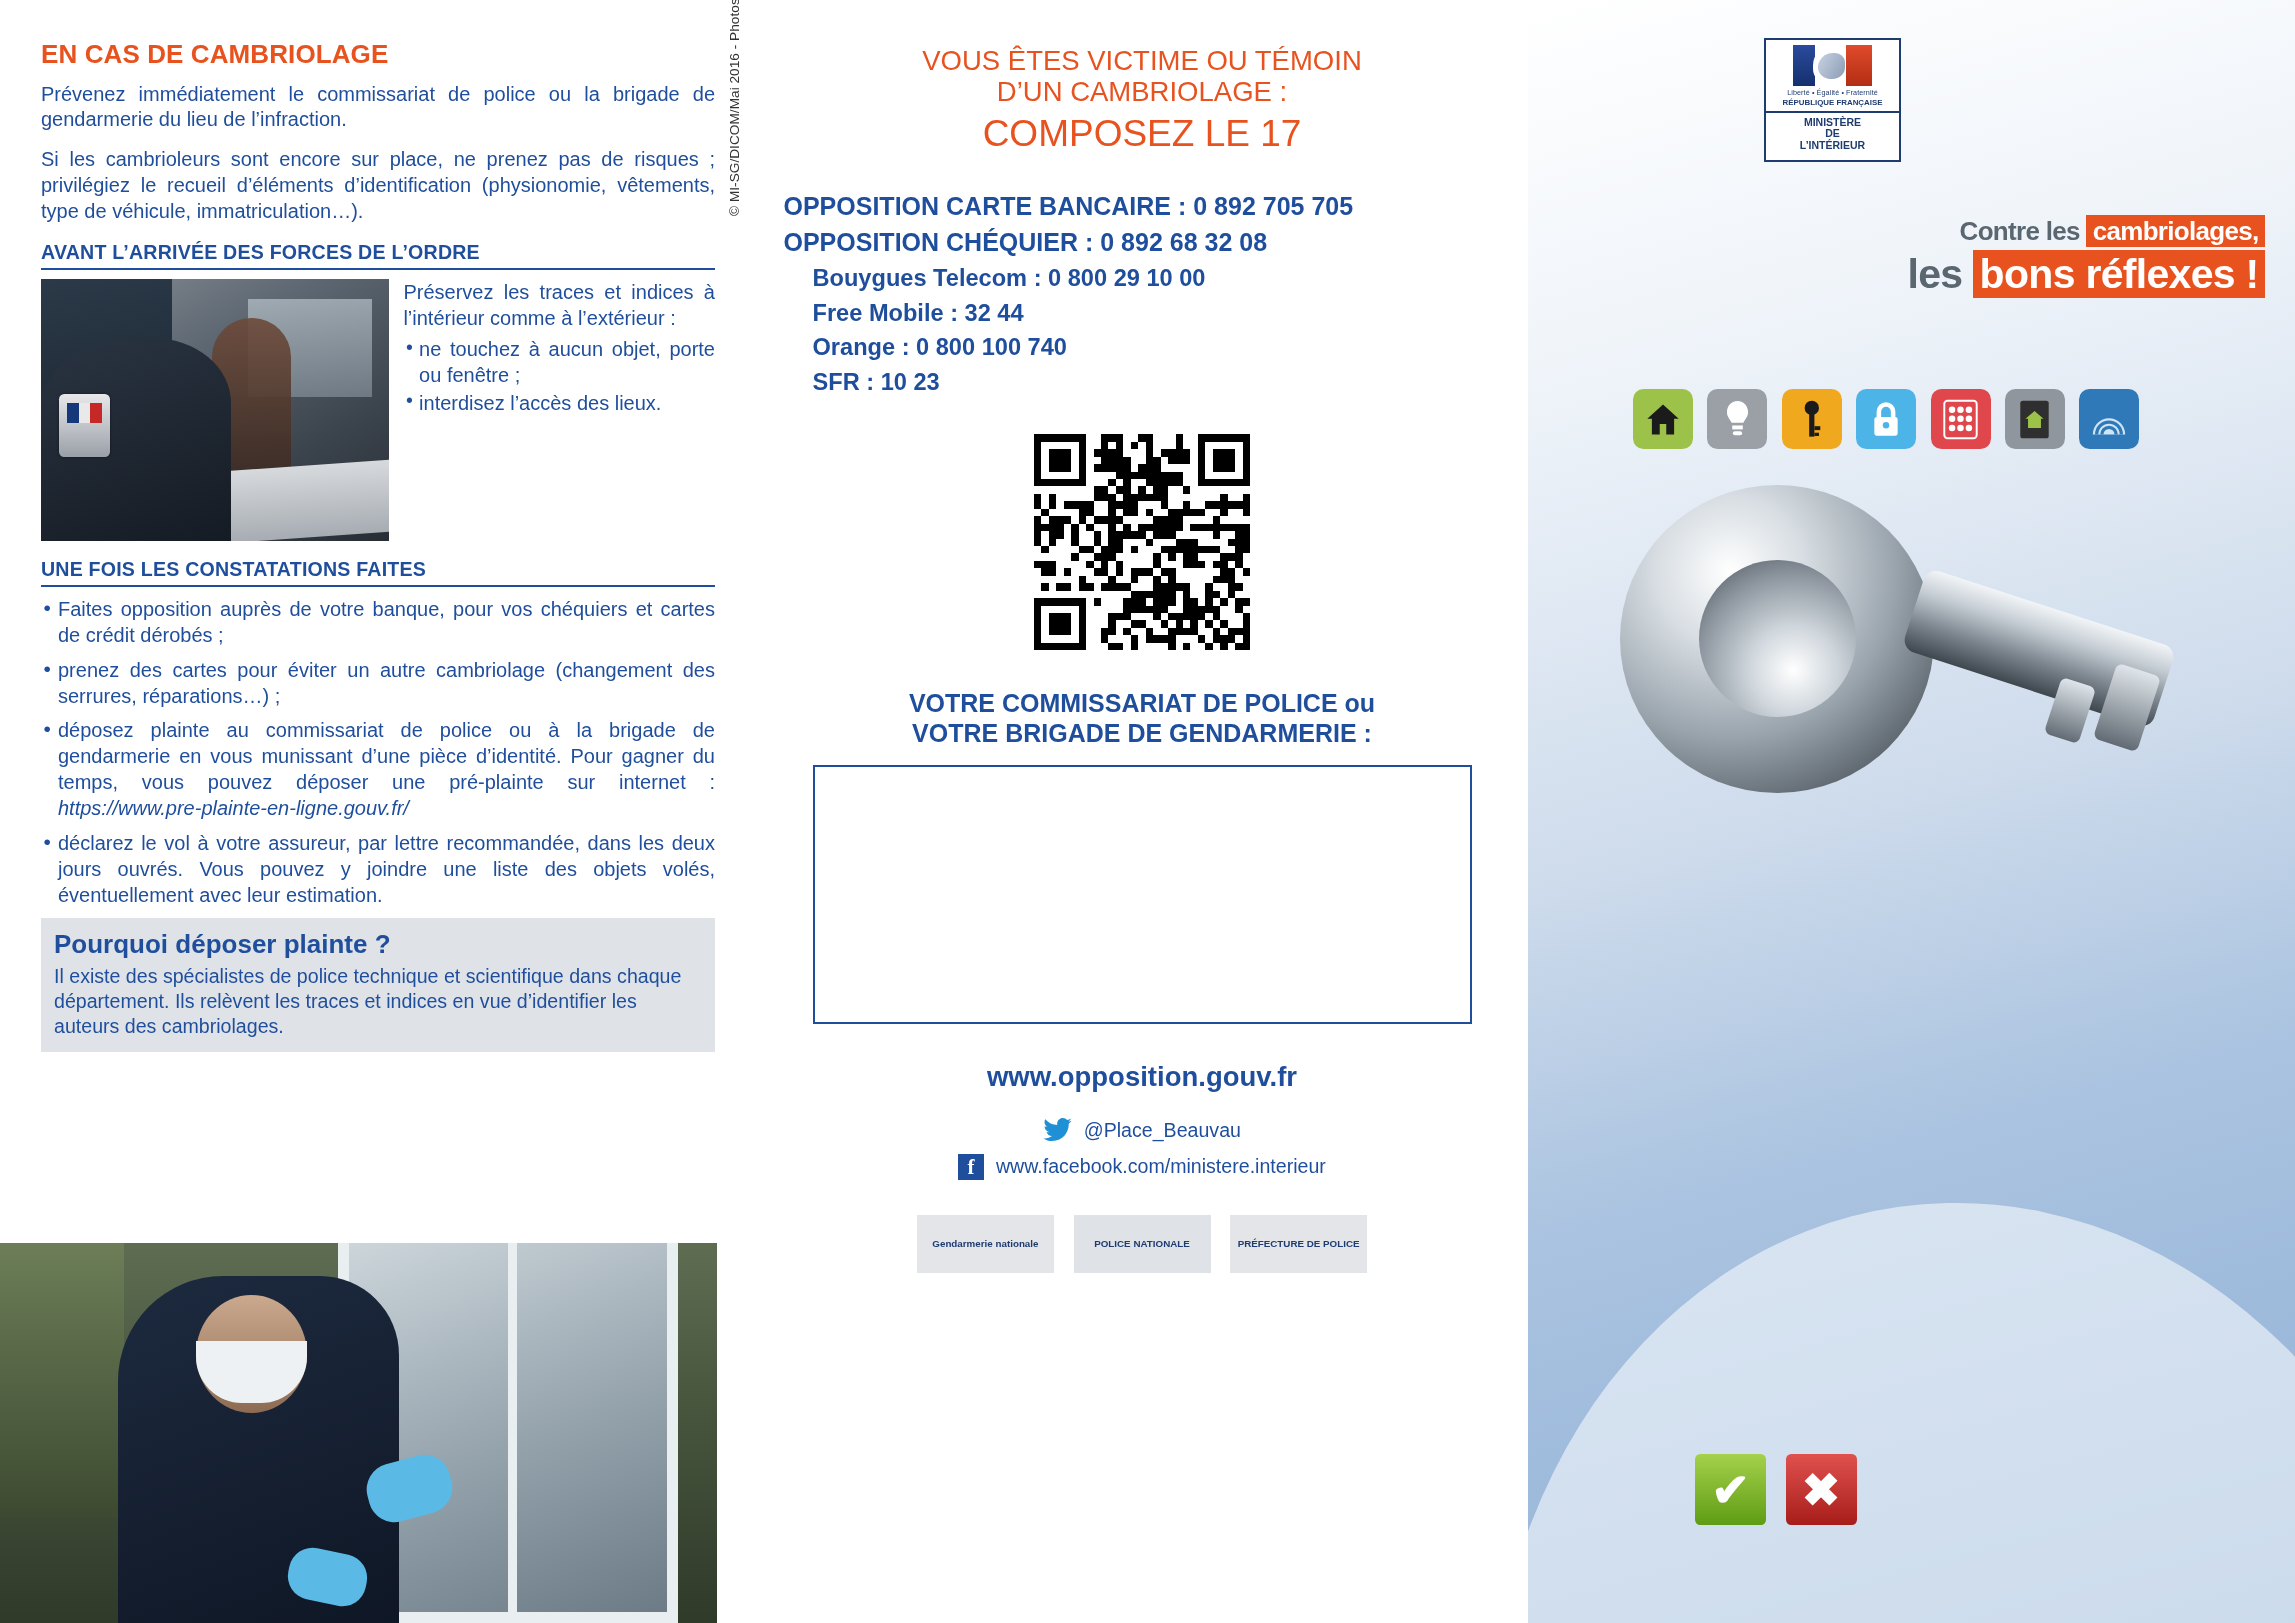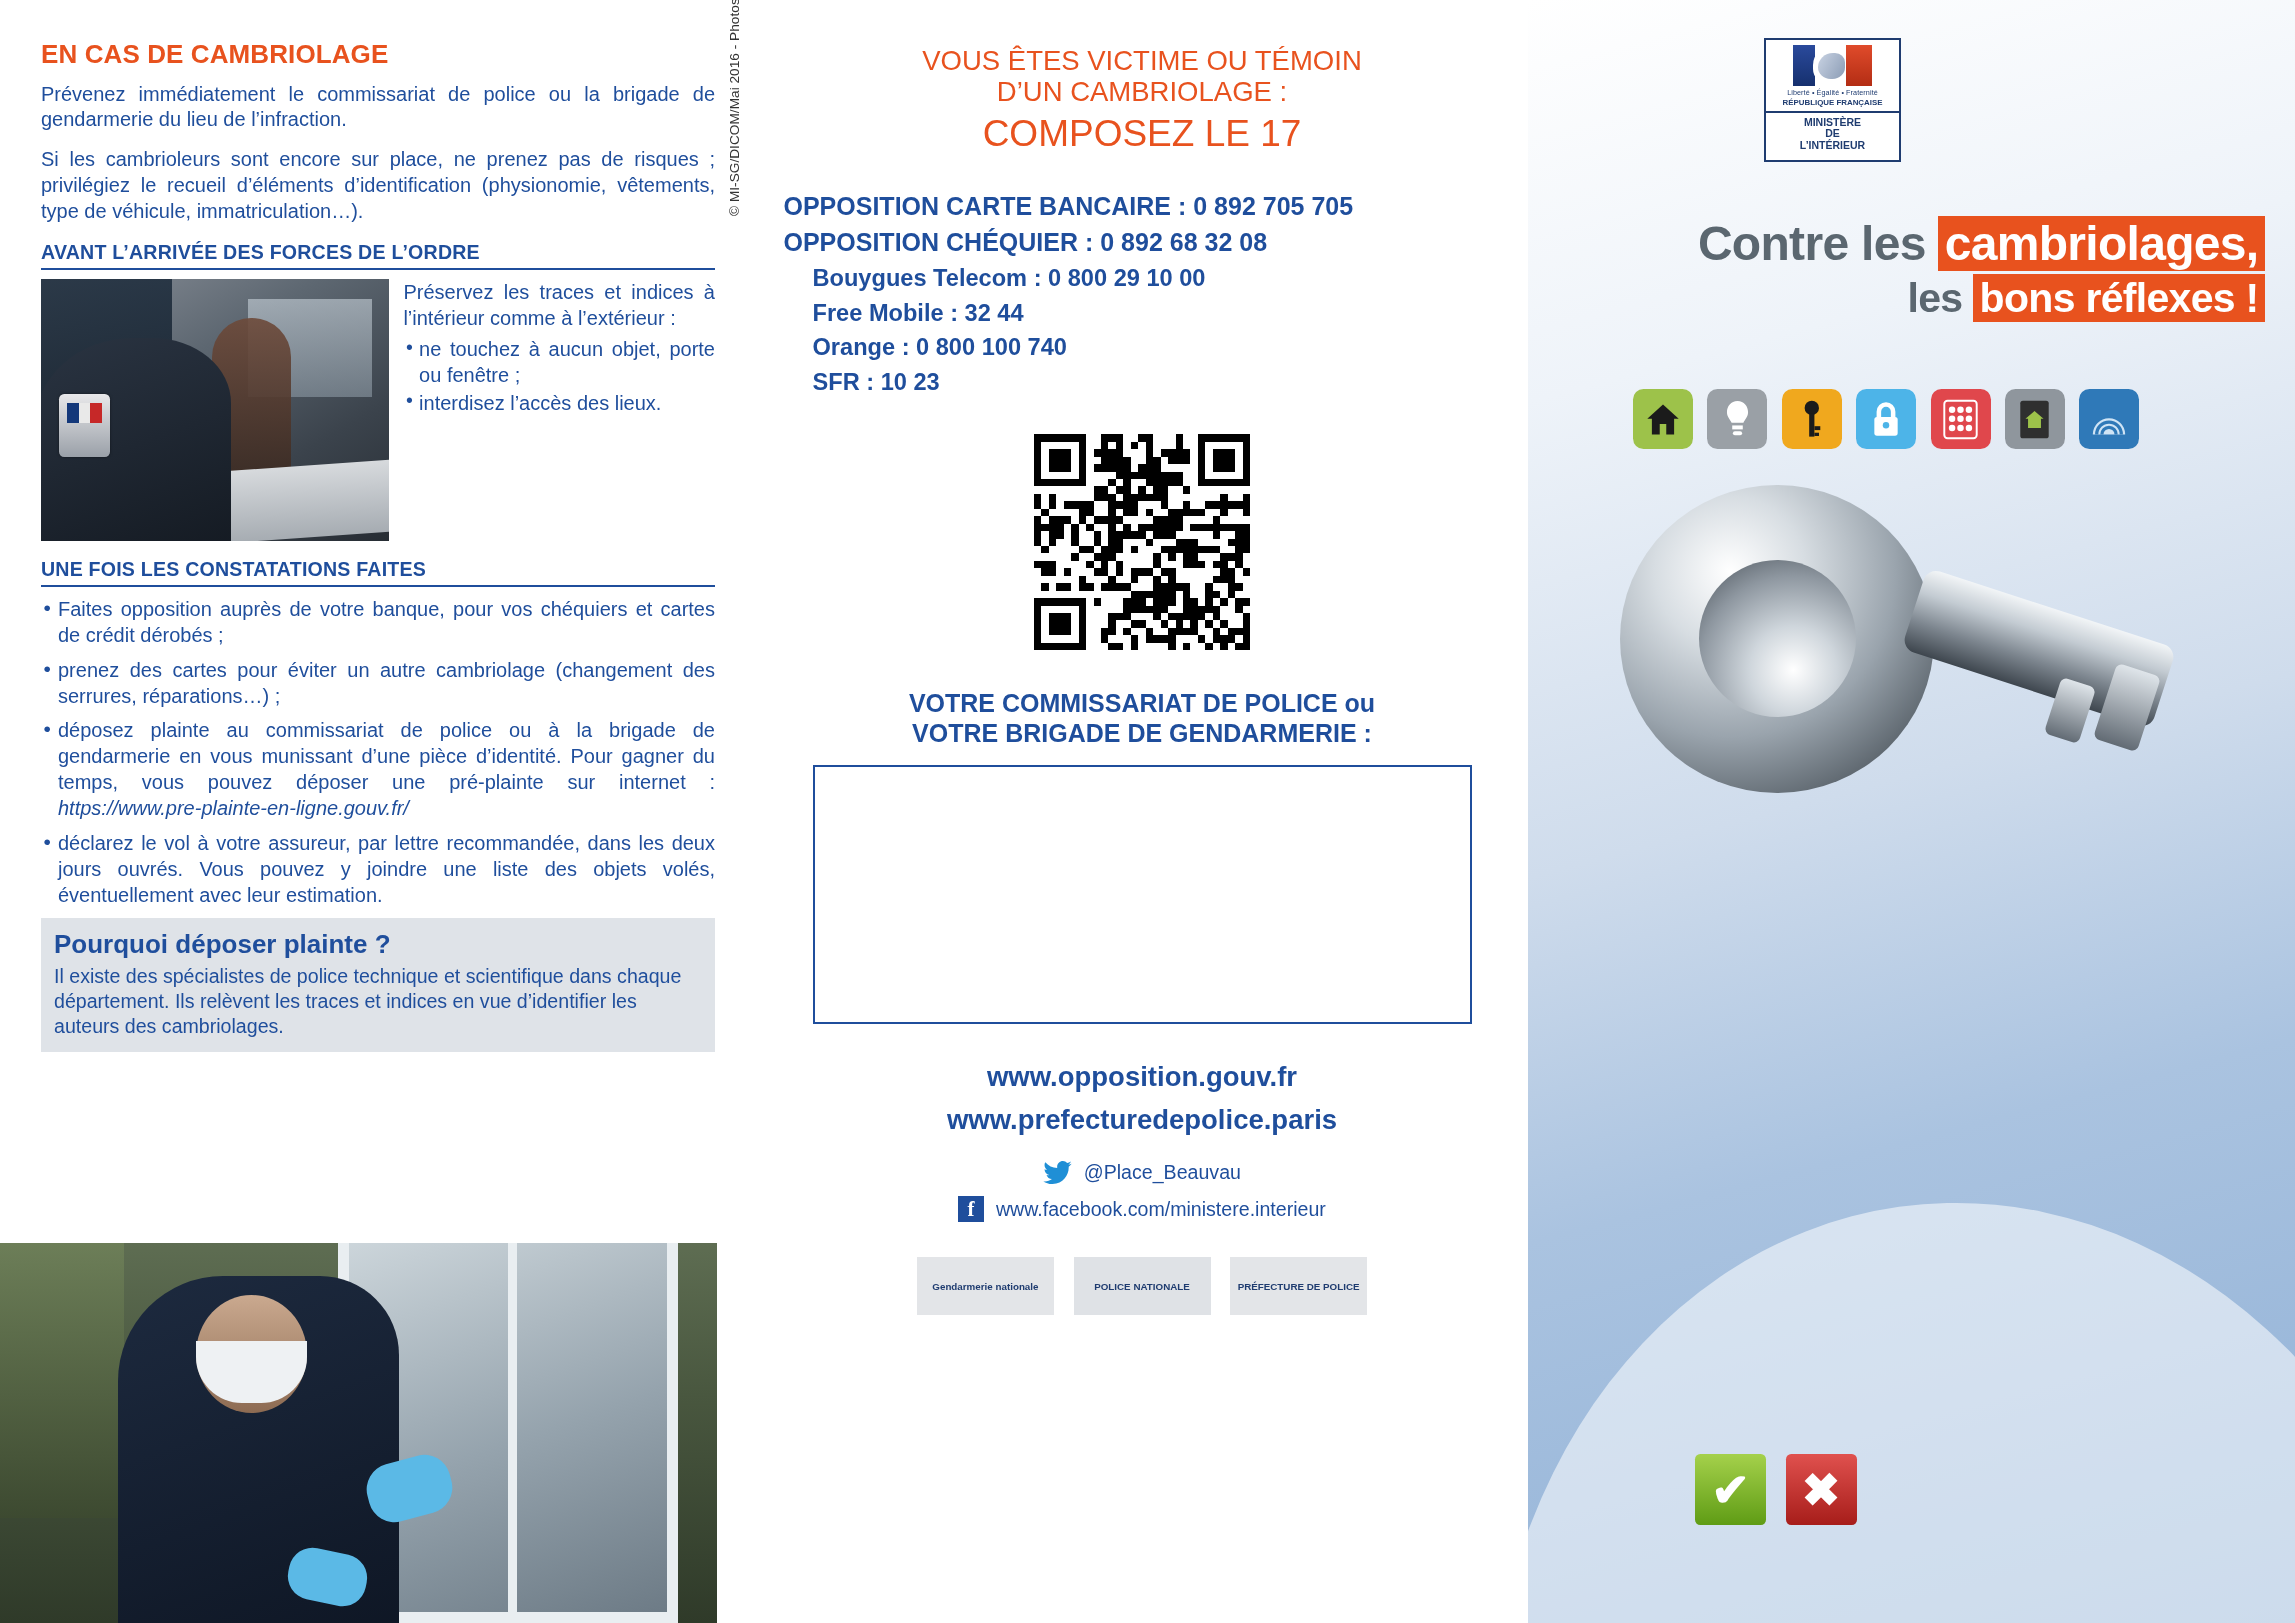--- a/index.html
+++ b/index.html
@@ -190,21 +190,21 @@
   .marianne .flag .face { position:absolute; left:19.6px; top:1.3px; width:39px; height:38px;
                         background:#fff; border-radius:50% 50% 40% 40%; }
   .marianne .flag .face:after{ content:""; position:absolute; left:5.2px; top:6.5px; width:27.5px; height:26px;
                         background:linear-gradient(120deg,#c9d3e3,#8b9cb5); border-radius:60% 40% 50% 50%; }
   .marianne .dev { font-size:7.2px; color:#1f3c70; margin-top:2px; letter-spacing:0.1px; }
   .marianne .rf { font-size:7.9px; color:#1f3c70; font-weight:bold; margin-top:1.3px; }
   .marianne .sep { width:100%; height:1.3px; background:#1f3c70; margin:3.9px 0 3.9px 0; }
   .marianne .min { font-size:10.5px; color:#1f3c70; font-weight:bold; text-align:center; line-height:1.12; }
 
   .r-title { position:absolute; right:30px; top:216px; text-align:right; }
-  .r-title .l1 { font-size:48px; color:#5b6770; font-weight:bold; letter-spacing:-0.7px; }
+  .r-title .l1 { font-size:26px; color:#5b6770; font-weight:bold; letter-spacing:-0.7px; }
   .r-title .hl { background:#e8521e; color:#fff; padding:1.3px 6.5px; }
   .r-title .l2 { font-size:41px; color:#5b6770; font-weight:bold; margin-top:3.9px; letter-spacing:-0.7px; }
 
   .icon-row { position:absolute; left:105px; top:389px; display:flex; gap:14.4px; }
   .ic { width:60px; height:60px; border-radius:10.5px; display:flex; align-items:center; justify-content:center; }
   .ic1 { background:#9dc24a; } .ic2 { background:#9aa0a6; } .ic3 { background:#f0a81e; }
   .ic4 { background:#4db4e8; } .ic5 { background:#e0474c; } .ic6 { background:#8f969d; }
   .ic7 { background:#2f79b8; }
 
   .keyart { position:absolute; left:72px; top:452px; width:628px; height:497px; }
@@ -1170,21 +1170,20 @@
     <div class="c-sub">
       <span>VOTRE COMMISSARIAT DE POLICE</span>
       <span class="low">ou</span><br>
       <span>VOTRE BRIGADE DE GENDARMERIE :</span>
     </div>
 
     <div class="blankbox"></div>
 
     <div class="urls">
       <div>www.opposition.gouv.fr</div>
-      <div>www.prefecturedepolice.paris</div>
     </div>
 
     <div class="social">
       <div class="social-row">
         <svg class="ico-tw" viewBox="0 0 24 20">
           <path fill="#1f8fd6" d="M24 2.4c-.9.4-1.8.7-2.8.8 1-.6 1.8-1.6 2.1-2.7-.9.6-2 1-3.1 1.2C19.3.6 18 0 16.6 0c-2.7 0-4.9 2.2-4.9 4.9 0 .4 0 .8.1 1.1C7.7 5.8 4.1 3.9 1.7 1 1.2 1.7 1 2.5 1 3.4c0 1.7.9 3.2 2.2 4.1-.8 0-1.6-.2-2.2-.6v.1c0 2.4 1.7 4.4 3.9 4.8-.4.1-.8.2-1.3.2-.3 0-.6 0-.9-.1.6 2 2.4 3.4 4.6 3.4-1.7 1.3-3.8 2.1-6.1 2.1-.4 0-.8 0-1.2-.1 2.2 1.4 4.8 2.2 7.5 2.2 9.1 0 14-7.5 14-14v-.6c1-.7 1.8-1.6 2.5-2.5z"></path>
         </svg>
         <span class="txt">@Place_Beauvau</span>
       </div>
       <div class="social-row">

